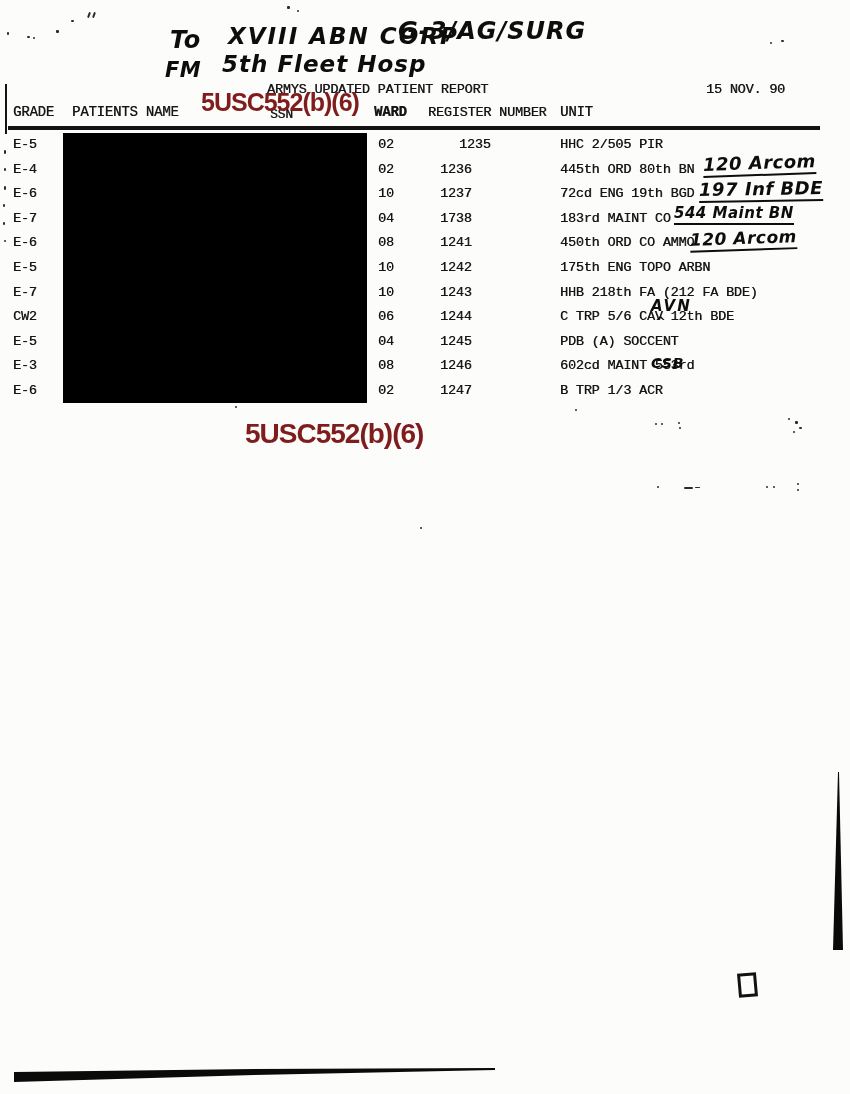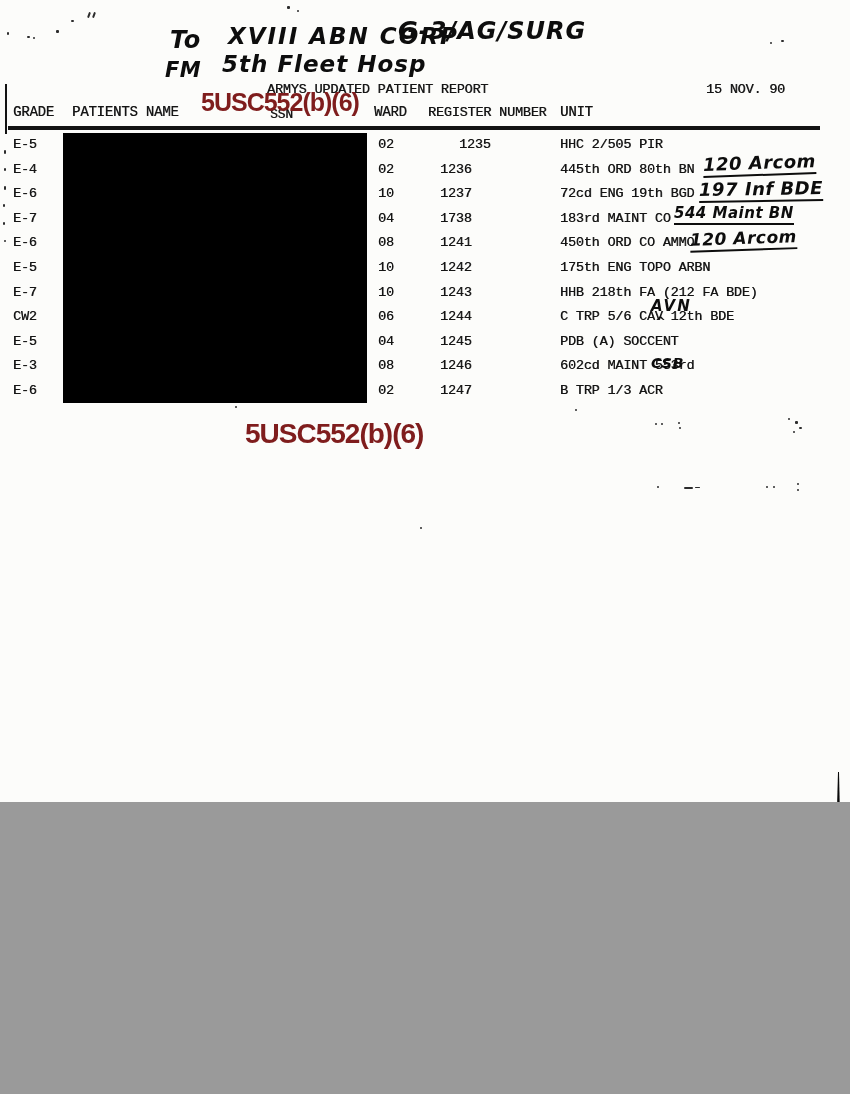--- a/index.html
+++ b/index.html
@@ -1,17 +1,17 @@
 <!DOCTYPE html>
 <html><head>
 <meta charset="utf-8">
 <style>
   html,body{margin:0;padding:0;background:#9a9a9a;}
   .sheet{
-    position:relative;width:850px;height:802px;background:#fcfcfa;
+    position:relative;width:850px;height:1094px;background:#fcfcfa;
     overflow:hidden;font-family:"Liberation Mono",monospace;color:#161616;
   }
   .pos{position:absolute;white-space:pre;}
   .typed{
     font-family:"Liberation Mono","DejaVu Sans Mono",monospace;
     font-size:13.5px;line-height:15px;color:#141414;
     text-shadow:0.45px 0 0 rgba(20,20,20,0.75);
     letter-spacing:-0.2px;
   }
   .hand{
@@ -42,21 +42,21 @@
   <span class="pos hand" style="left:398px;top:17px;font-size:24px;letter-spacing:1px;">G-3/AG/SURG</span>
   <span class="pos hand" style="left:165px;top:58px;font-size:21px;">FM</span>
   <span class="pos hand" style="left:222px;top:51px;font-size:23px;letter-spacing:1px;">5th Fleet Hosp</span>
 
   <span class="pos typed" style="left:267px;top:82px;">ARMYS UPDATED PATIENT REPORT</span>
   <span class="pos typed" style="left:706px;top:82px;">15 NOV. 90</span>
 
   <span class="pos typed" style="left:13px;top:105px;font-size:14px;">GRADE</span>
   <span class="pos typed" style="left:72px;top:105px;font-size:14px;">PATIENTS NAME</span>
   <span class="pos typed" style="left:270px;top:107px;font-size:13px;">SSN</span>
-  <span class="pos typed" style="left:374px;top:105px;font-size:14px;">WARD</span>
+  <span class="pos typed" style="left:374px;top:105px;font-size:14px;font-weight:bold;">WARD</span>
   <span class="pos typed" style="left:428px;top:105px;font-size:13.5px;">REGISTER NUMBER</span>
   <span class="pos typed" style="left:560px;top:105px;font-size:14px;">UNIT</span>
 
   <span class="pos stamp" style="left:201px;top:88px;font-size:25px;">5USC552(b)(6)</span>
 
   <div class="rule" style="left:8px;top:126px;width:812px;height:4px;"></div>
 
   <div class="rule" style="left:5px;top:84px;width:2px;height:50px;"></div>
 
   <div>

